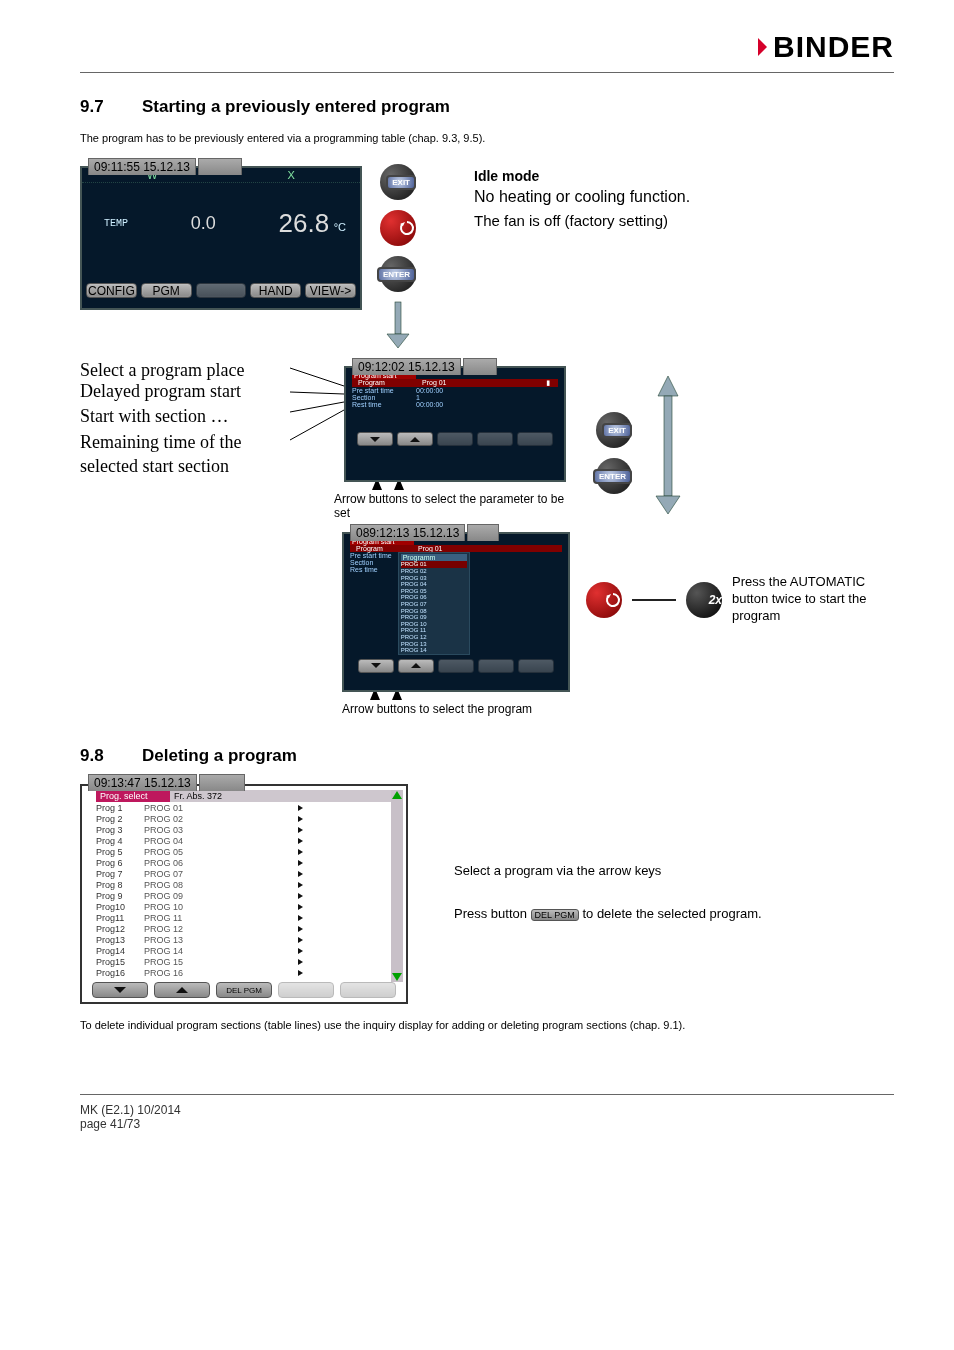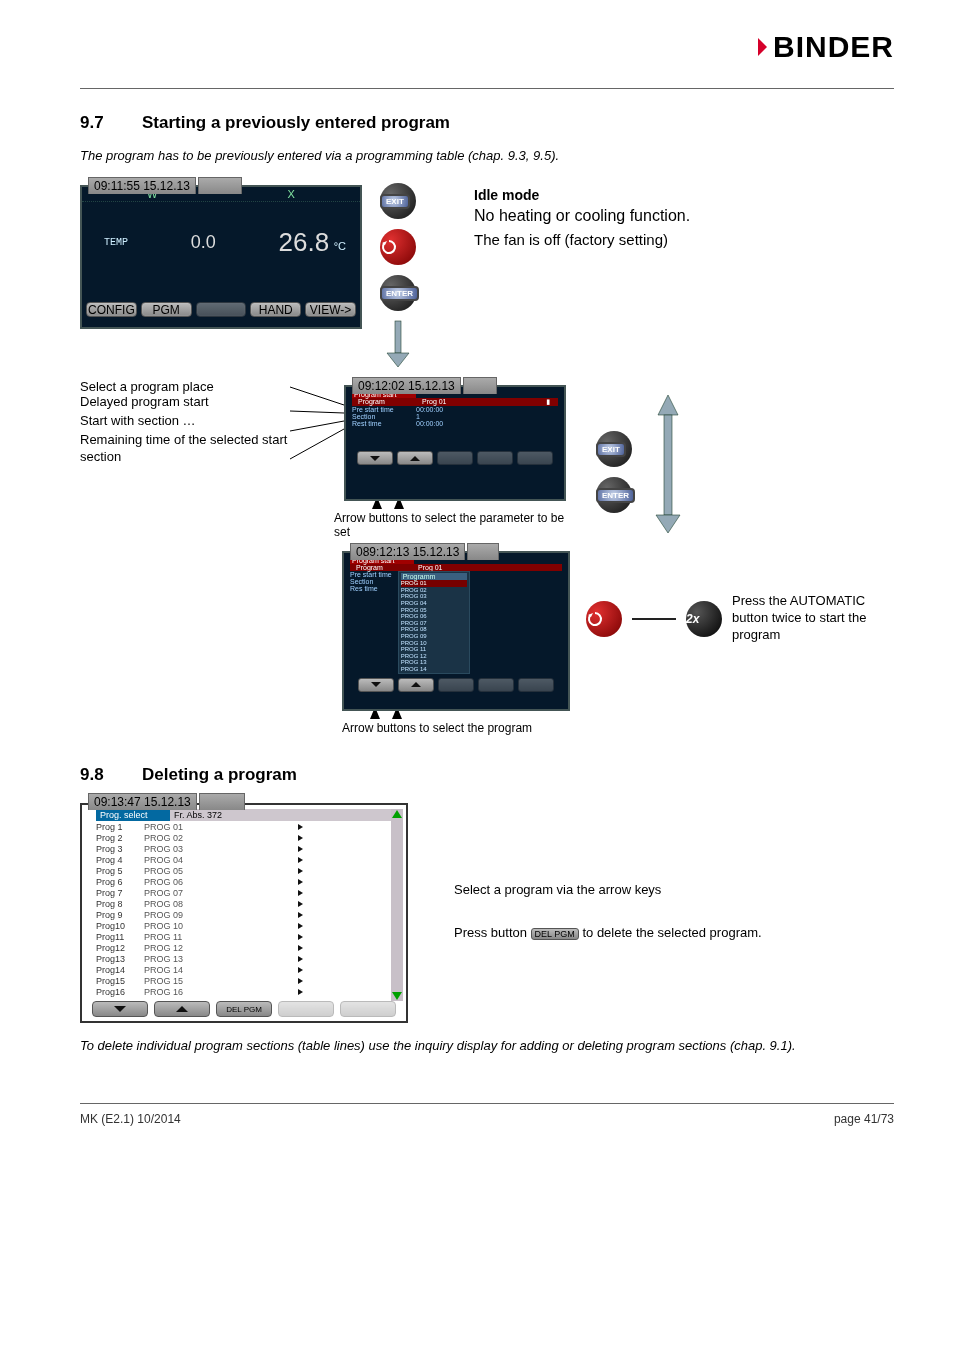--- a/index.html
+++ b/index.html
@@ -9,21 +9,21 @@
     color: #000;
     width: 954px;
   }
   .page {
     padding: 30px 60px 40px 80px;
     box-sizing: border-box;
   }
   .logo-row {
     display: flex;
     justify-content: flex-end;
-    margin-bottom: 24px;
+    margin-bottom: 8px;
   }
   .logo {
     display: flex;
     align-items: center;
     font-weight: 900;
     font-size: 30px;
     letter-spacing: 1px;
   }
   .logo-tri {
     display: inline-block;
@@ -37,21 +37,21 @@
   hr.rule { border: none; border-top: 1px solid #666; margin: 0 0 24px 0; }
 
   h2.sec {
     font-size: 17px;
     font-weight: bold;
     margin: 0 0 14px 0;
     display: flex;
     gap: 28px;
   }
   .sec-num { min-width: 34px; }
-  p.body { font-size: 13px; margin: 0 0 10px 0; line-height: 1.4; font-style: italic; }
+  p.body { font-size: 11px; margin: 0 0 10px 0; line-height: 1.4; }
 
   
   .screen {
     background: #05182a;
     border: 2px solid #455;
     position: relative;
     color: #cfefff;
   }
   .tab-row {
     display: flex; gap: 2px;
@@ -91,21 +91,21 @@
     color: #000; font-size: 12px;
     display: flex; align-items: center; justify-content: center;
     box-shadow: inset 0 0 2px rgba(255,255,255,.3);
   }
   .soft-btn.empty { visibility: visible; opacity: .5; }
 
   
   .round-btn {
     width: 36px; height: 36px; border-radius: 50%;
     background: radial-gradient(circle at 30% 30%, #666, #111); 
-    display: flex; align-items: center; justify-content: flex-start;
+    display: flex; align-items: center; justify-content: flex-end;
     color: #fff; font-size: 10px; font-weight: 700;
   }
   .round-btn.red{ background: radial-gradient(circle at 30% 30%, #e03030, #700); color:#fff; }
   .arrow-lbl {
     background: radial-gradient(circle at 45% 40%, #c3d0e8, #4a5e96);
     color: #fff; font-weight: 700; font-size: 8px;
     padding: 1px 4px; border-radius: 4px;
     border: 2px solid #444;
   }
 
@@ -184,21 +184,22 @@
     display:flex; align-items:center; justify-content:center;
     color:#000;
   }
   .tri-dn { width:0;height:0;border-left:6px solid transparent;border-right:6px solid transparent;border-top:6px solid #111; }
   .tri-up { width:0;height:0;border-left:6px solid transparent;border-right:6px solid transparent;border-bottom:6px solid #111; }
 
   .footer {
     display:flex; justify-content:space-between;
     font-size: 12px; color:#333;
     border-top: 1px solid #666; padding-top: 8px;
-    margin-top: 48px;
+    margin-top: 60px;
+    flex-direction: column;
   }
 
   .inline-btn {
     background: linear-gradient(#bbb,#888);
     border: 1px solid #555;
     font-size: 9px;
     padding: 0 3px;
     border-radius: 3px;
     display: inline-block;
     color: #000;
@@ -282,21 +283,21 @@
 
     <div style="margin-left:40px; margin-top:12px;">
       <div style="font-weight:700; font-size:14px;">Idle mode</div>
       <div style="font-size:16px; margin-top:4px;">No heating or cooling function.</div>
       <div style="font-size:15px; margin-top:6px;">The fan is off (factory setting)</div>
     </div>
   </div>
 
   <div style="display:flex; gap:0px; align-items:flex-start; margin-top:6px;">
 
-    <div style="font-size:13px; width:210px; margin-top:4px;">
+    <div style="font-size:18px; width:210px; margin-top:4px;font-family:Liberation Serif, serif;">
       <div>Select a program place</div>
       <div style="">Delayed program start</div>
       <div style="margin-top:4px;">Start with section …</div>
       <div style="margin-top:4px; line-height:1.3;">Remaining time of the selected start section</div>
     </div>
 
     <svg width="54" height="100" style="margin-top:6px;">
       <line x1="0" y1="6" x2="54" y2="24" stroke="#000" stroke-width="1"></line>
       <line x1="0" y1="30" x2="54" y2="32" stroke="#000" stroke-width="1"></line>
       <line x1="0" y1="50" x2="54" y2="40" stroke="#000" stroke-width="1"></line>
@@ -453,21 +454,21 @@
   </h2>
 
   <div style="display:flex; gap:46px; align-items:center; margin-top:8px;">
 
     <div class="proglist">
       <div class="plist-tab tab-row">
         <div class="tab">09:13:47  15.12.13</div>
         <div class="tab" style="width:34px;"></div>
       </div>
       <div class="plist-hdr">
-        <div class="cell" style="background:#0369a1; color:#fff; width:66px;">Prog. select</div>
+        <div class="cell" style="background:#be185d; color:#fff; width:66px;">Prog. select</div>
         <div class="cell" style="flex:1;">Fr. Abs. 372</div>
       </div>
       <div class="plist-body" id="plist-body">
           <div class="plrow">
             <span class="c1">Prog 1</span>
             <span class="c2">PROG 01</span>
             <span class="c3"><span class="tri-right-sm"></span></span>
           </div>
           <div class="plrow">
             <span class="c1">Prog 2</span>

